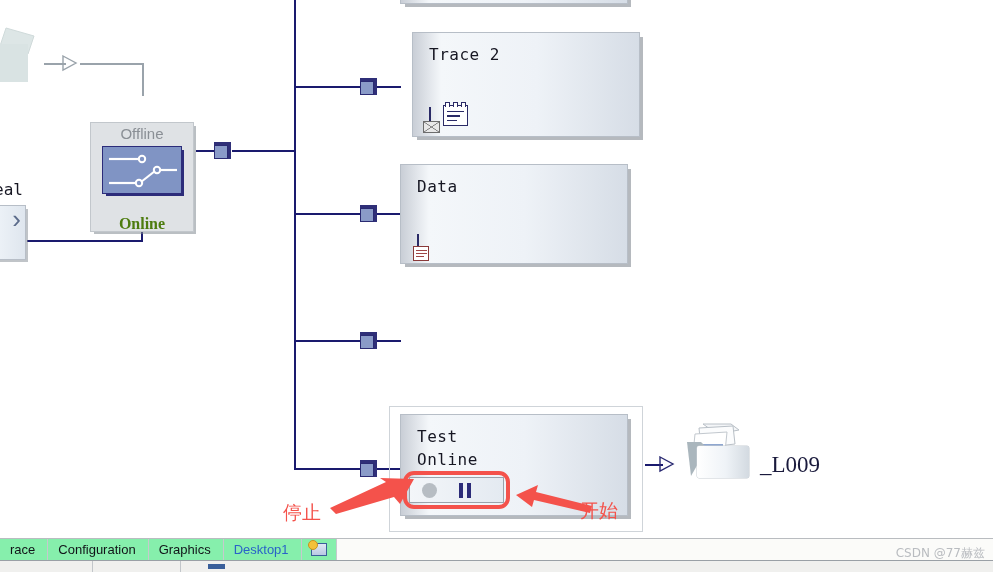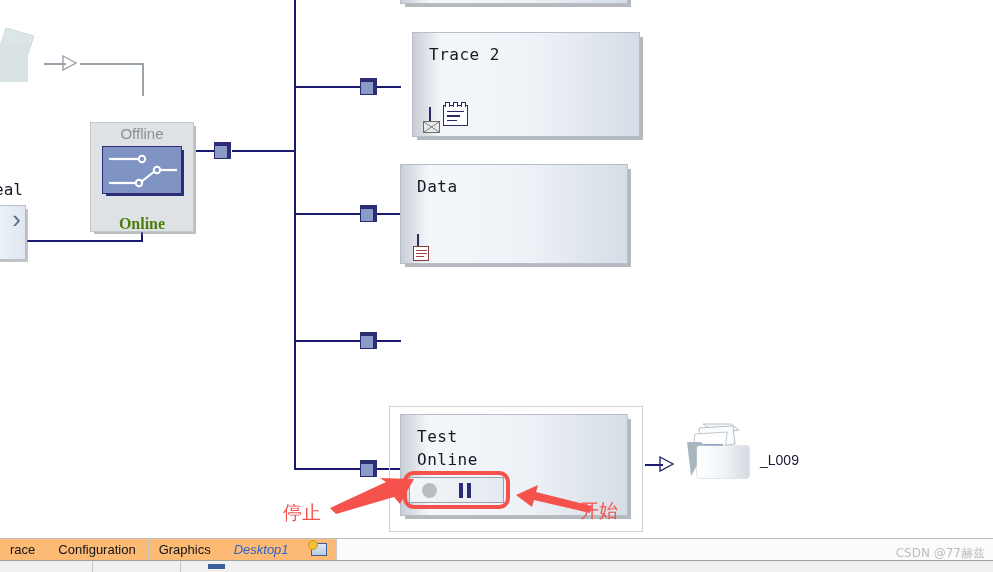--- a/index.html
+++ b/index.html
@@ -183,22 +183,22 @@
     box-shadow: 3px 3px 0 -1px #2c2c7a;
     position: relative;
   }
 
   
   #gray-folder { position: absolute; }
   
   #report-node { position: absolute; }
   #report-label {
     position: absolute;
-    font-family: Liberation Sans, sans-serif;
-    font-size: 14px;
+    font-family: Liberation Serif, serif;
+    font-size: 23px;
     color: #1a1a3c;
   }
 
   
   #left-partial {
     position: absolute;
     background: linear-gradient(to right, #ccd3db, #eef3f8 40%, #dfe6ee);
     border: 1px solid #b7bec7;
     box-shadow: 3px 3px 0 -1px rgba(130,138,146,0.5);
     color: #5b6b8a;
@@ -263,25 +263,25 @@
     border-top: 1px solid #b9bcc0;
     display: flex;
     align-items: stretch;
     font-size: 13px;
   }
   .tab {
     position: relative;
     display: flex; align-items: center;
     padding: 0 12px 0 10px;
     color: #111318;
-    background: #fdba74;
+    background: #86efac;
     border-right: 1px solid #c6c9cd;
     white-space: nowrap;
   }
-  .tab.active { color: #2a62c8; font-style: italic; }
+  .tab.active { color: #2a62c8; }
   .tab.icon-tab { padding: 0 9px; }
   #tabbar-filler { flex: 1; background: #fbfbf9; }
   .win-ic {
     width: 16px; height: 13px;
     background: linear-gradient(#dfe7f3,#b9c9e4);
     border: 1.2px solid #3a5f9a;
     position: relative;
   }
   .win-ic::before {
     content: "";

